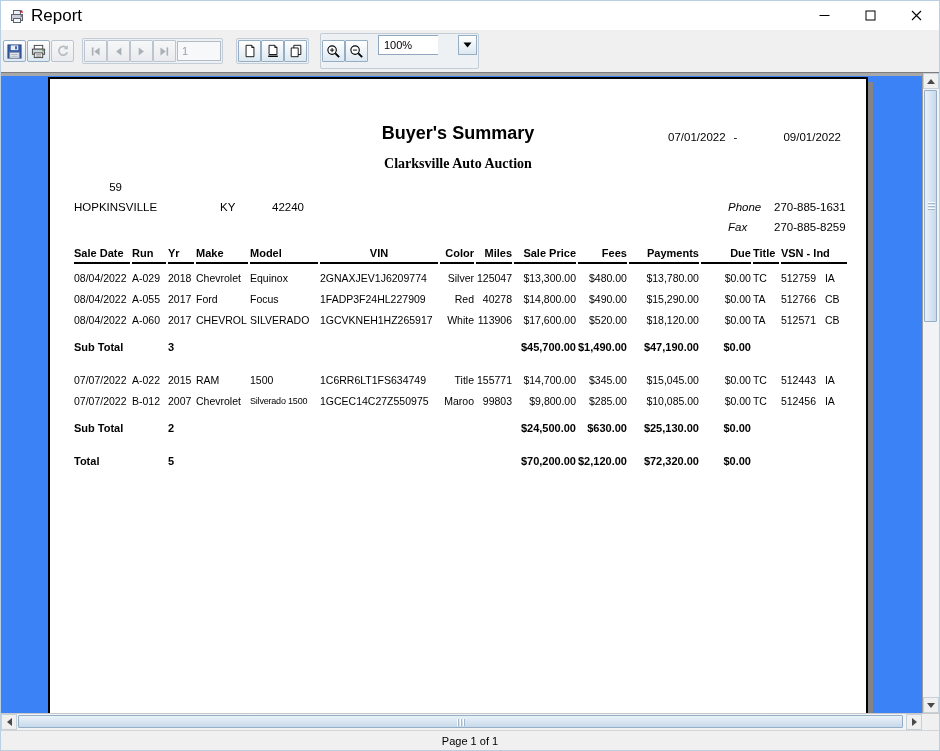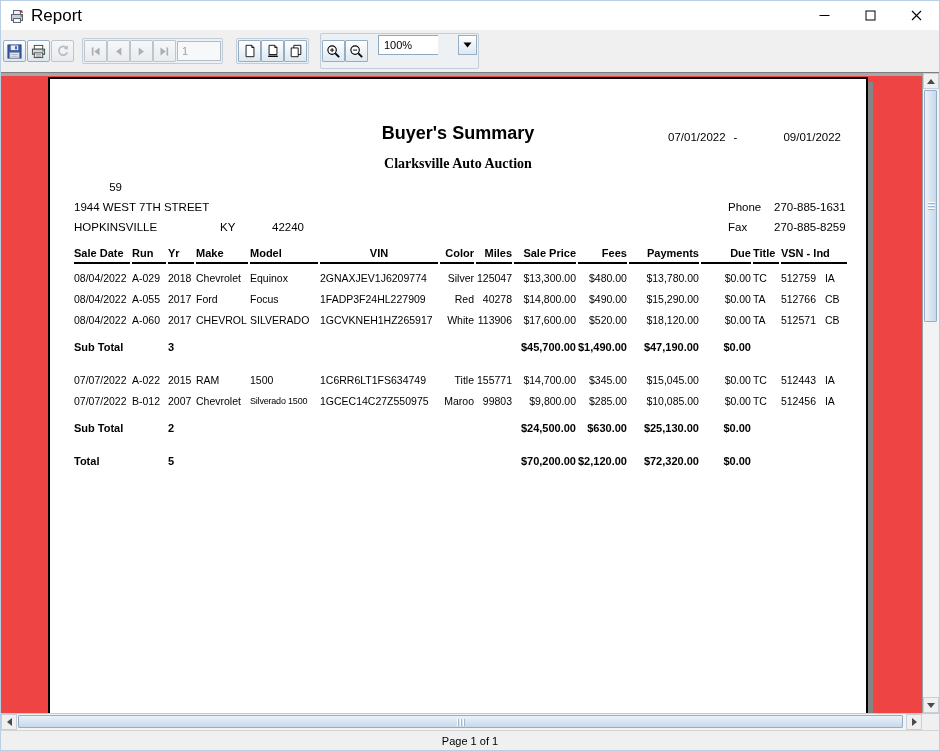--- a/index.html
+++ b/index.html
@@ -22,21 +22,21 @@
   .tb-group .tbtn{margin-right:0;border-radius:1px;}
   .nav-group{margin-left:7px;}
   .layout-group{margin-left:13px;}
   .zoom-group{margin-left:11px;}
   .page-field{width:44px;height:20px;border:1px solid #b3bcc4;background:#f7f8f9;color:#9aa0a6;font-size:11px;padding:0 4px;margin-left:1px;font-family:"Liberation Sans",sans-serif;}
   .zoom-combo{display:inline-flex;height:32px;margin-left:10px;gap:20px;}
   .zoom-text{width:60px;height:20px;background:#ffffff;border:1px solid #8fa8bd;border-right:none;font-size:11px;color:#000;display:flex;align-items:center;padding-left:5px;}
   .combo-btn{width:19px;height:20px;border:1px solid #96aec4;background:linear-gradient(#ffffff,#dde8f1);display:flex;align-items:center;justify-content:center;padding:0;}
 
   
-  .main{flex:1;display:flex;background:#ef4444;border-top:1px solid #7d7d7d;box-shadow:inset 0 3px 0 #a8a8a8;position:relative;min-height:0;}
+  .main{flex:1;display:flex;background:#3b82f6;border-top:1px solid #7d7d7d;box-shadow:inset 0 3px 0 #a8a8a8;position:relative;min-height:0;}
   .preview{flex:1;position:relative;overflow:hidden;}
   .page{position:absolute;left:47px;top:4px;width:820px;height:646px;background:#ffffff;border:2px solid #000000;box-shadow:5px 5px 0 #848484;}
 
   
   .vscroll{flex:0 0 17px;display:flex;flex-direction:column;background:#f1f3f5;border-left:1px solid #9d9d9d;}
   .sbtn{flex:0 0 16px;width:16px;height:16px;display:flex;align-items:center;justify-content:center;background:#f0f0f0;border:1px solid #c7d0d8;padding:0;}
   .vtrack{flex:1;position:relative;background:#f1f3f5;}
   .vthumb{position:absolute;left:1px;top:1px;width:13px;height:232px;background:linear-gradient(90deg,#eaf2f9,#c7d9ea);border:1px solid #93aec6;border-radius:1px;}
   .grip-v{position:absolute;left:3px;top:50%;width:7px;height:8px;margin-top:-4px;
      background:repeating-linear-gradient(#ffffff 0 1px,#9fb8cd 1px 2px,transparent 2px 3px);}
@@ -59,21 +59,21 @@
   .date-range .to{margin-left:46px;}
   .buyer{position:absolute;left:24px;top:98px;font-size:11.5px;line-height:20px;color:#000;}
   .buyer .row{display:flex;}
   .buyer .b-name{width:180px;}
   .buyer .b-num{width:48px;text-align:right;}
   .buyer .b-city{width:146px;}
   .buyer .b-state{width:52px;}
   .buyer .b-zip{width:32px;text-align:right;}
   .contact{position:absolute;left:678px;top:118px;font-size:11.5px;line-height:20px;color:#000;}
   .contact .row{display:flex;}
-  .contact .c-label{width:46px;}
+  .contact .c-label{width:46px;font-style:italic;}
 
   table.report-table{position:absolute;top:168px;left:22px;border-collapse:separate;border-spacing:2px 0;table-layout:fixed;}
   .report-table th{font-size:11px;font-weight:bold;border-bottom:2px solid #000;padding:0 0 3px 0;white-space:nowrap;text-align:left;}
   .report-table th.num{text-align:right;}
   .report-table th.ctr{text-align:center;}
   .report-table td{font-size:10.5px;white-space:nowrap;padding:4px 0 5px 0;color:#000;}
   .report-table td.num{text-align:right;}
   .report-table tbody tr:first-child td{padding-top:8px;}
   .report-table .summary-row td{font-weight:bold;font-size:11px;}
   .report-table .spacer td{padding:0;height:6px;}
@@ -224,23 +224,20 @@
 
         <div class="report-title">Buyer's Summary</div>
         <div class="report-subtitle">Clarksville Auto Auction</div>
         <div class="date-range">
           <span>07/01/2022</span><span class="sep">-</span><span class="to">09/01/2022</span>
         </div>
 
         <div class="buyer">
           <div class="row">
             <span class="b-num">59</span>
-          </div>
-          <div class="row">
-            <span>1944 WEST 7TH STREET</span>
           </div>
           <div class="row">
             <span class="b-city">HOPKINSVILLE</span>
             <span class="b-state">KY</span>
             <span class="b-zip">42240</span>
           </div>
         </div>
 
         <div class="contact">
           <div class="row">

